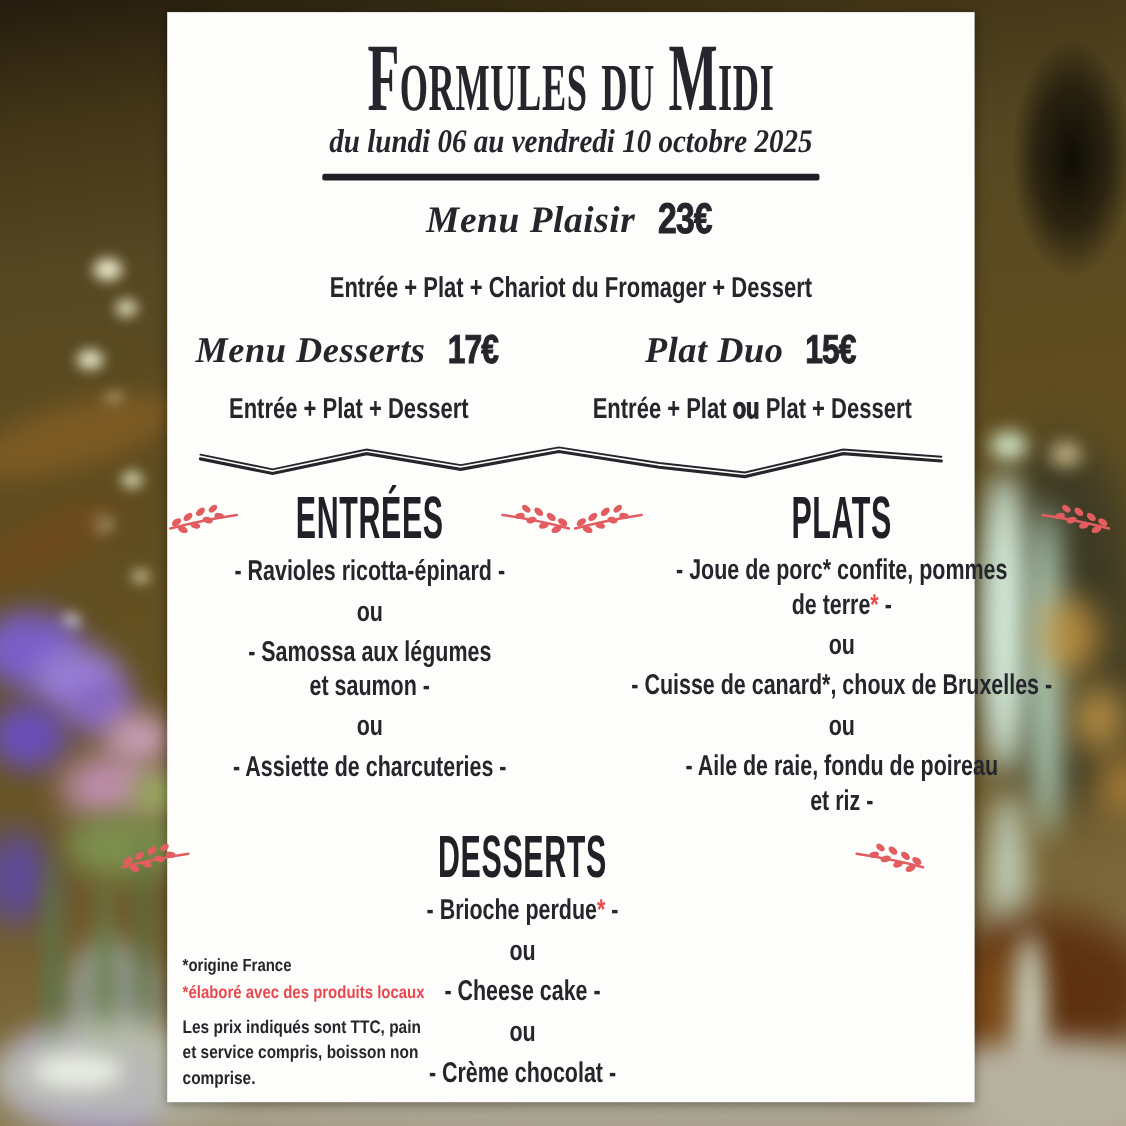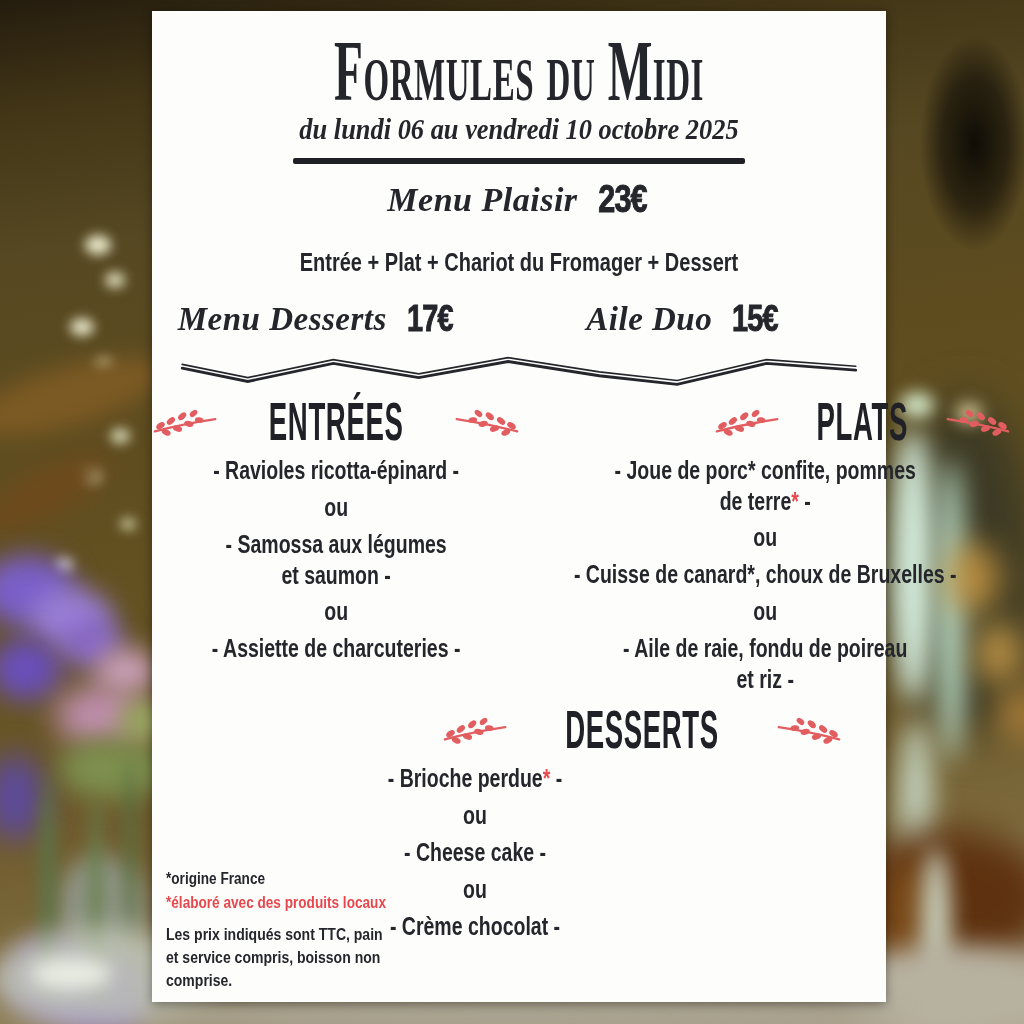--- a/index.html
+++ b/index.html
@@ -43,21 +43,21 @@
   }
   .comp1{margin-top:28px;}
   .two-col{display:flex;margin-top:22px;}
   .col-l{flex:0 0 45%;}
   .col-r{flex:0 0 55%;}
   .comp-row{margin-top:20px;}
   .or-strong{-webkit-text-stroke:1.1px currentColor;}
   .zigzag{display:block;margin:14px auto 0;}
   
   .sections-row{display:flex;align-items:flex-start;margin-top:4px;}
-  .sec-head{display:flex;justify-content:flex-end;align-items:center;gap:4px;margin-bottom:2px;}
+  .sec-head{display:flex;justify-content:space-between;align-items:center;gap:4px;margin-bottom:2px;}
   .sec-title{
     font-weight:700;font-size:46px;text-transform:uppercase;white-space:nowrap;display:inline-block;
     transform:scale(.6,1.18);transform-origin:50% 50%;letter-spacing:1px;color:#202127;
   }
   .sprig{width:68px;height:34px;flex:0 0 auto;}
   .sprig.flip{transform:scaleX(-1);}
   .dish-line{
     font-weight:700;font-size:25px;line-height:1.2;white-space:nowrap;
     transform:scale(.78,1.04);transform-origin:50% 50%;margin:7px 0;color:#25262b;
   }
@@ -155,25 +155,33 @@
         <span class="price">23€</span>
       </div>
       <div class="cond comp1">Entrée + Plat + Chariot du Fromager + Dessert</div>
 
       <div class="two-col">
         <div class="col-l formula-line" style="margin-top:0">
           <span class="script-name" style="font-size:33px">Menu Desserts</span>
           <span class="price" style="font-size:34px">17€</span>
         </div>
         <div class="col-r formula-line" style="margin-top:0">
-          <span class="script-name" style="font-size:33px">Aile Duo</span>
+          <span class="script-name" style="font-size:33px">Plat Duo</span>
           <span class="price" style="font-size:34px">15€</span>
         </div>
       </div>
 
+      <div class="two-col comp-row">
+        <div class="col-l">
+          <div class="cond">Entrée + Plat + Dessert</div>
+        </div>
+        <div class="col-r">
+          <div class="cond"><span>Entrée + Plat </span><span class="or-strong">ou</span><span> Plat + Dessert</span></div>
+        </div>
+      </div>
 
       <svg class="zigzag" width="712" height="38" viewBox="0 0 715 40">
           <use href="#zigzag-shape"></use>
         </svg>
 
       <div class="sections-row">
         <div class="col-l">
           <div class="sec-head">
             <svg class="sprig" viewBox="0 0 72 36">
                 <use href="#sprig-shape"></use>

